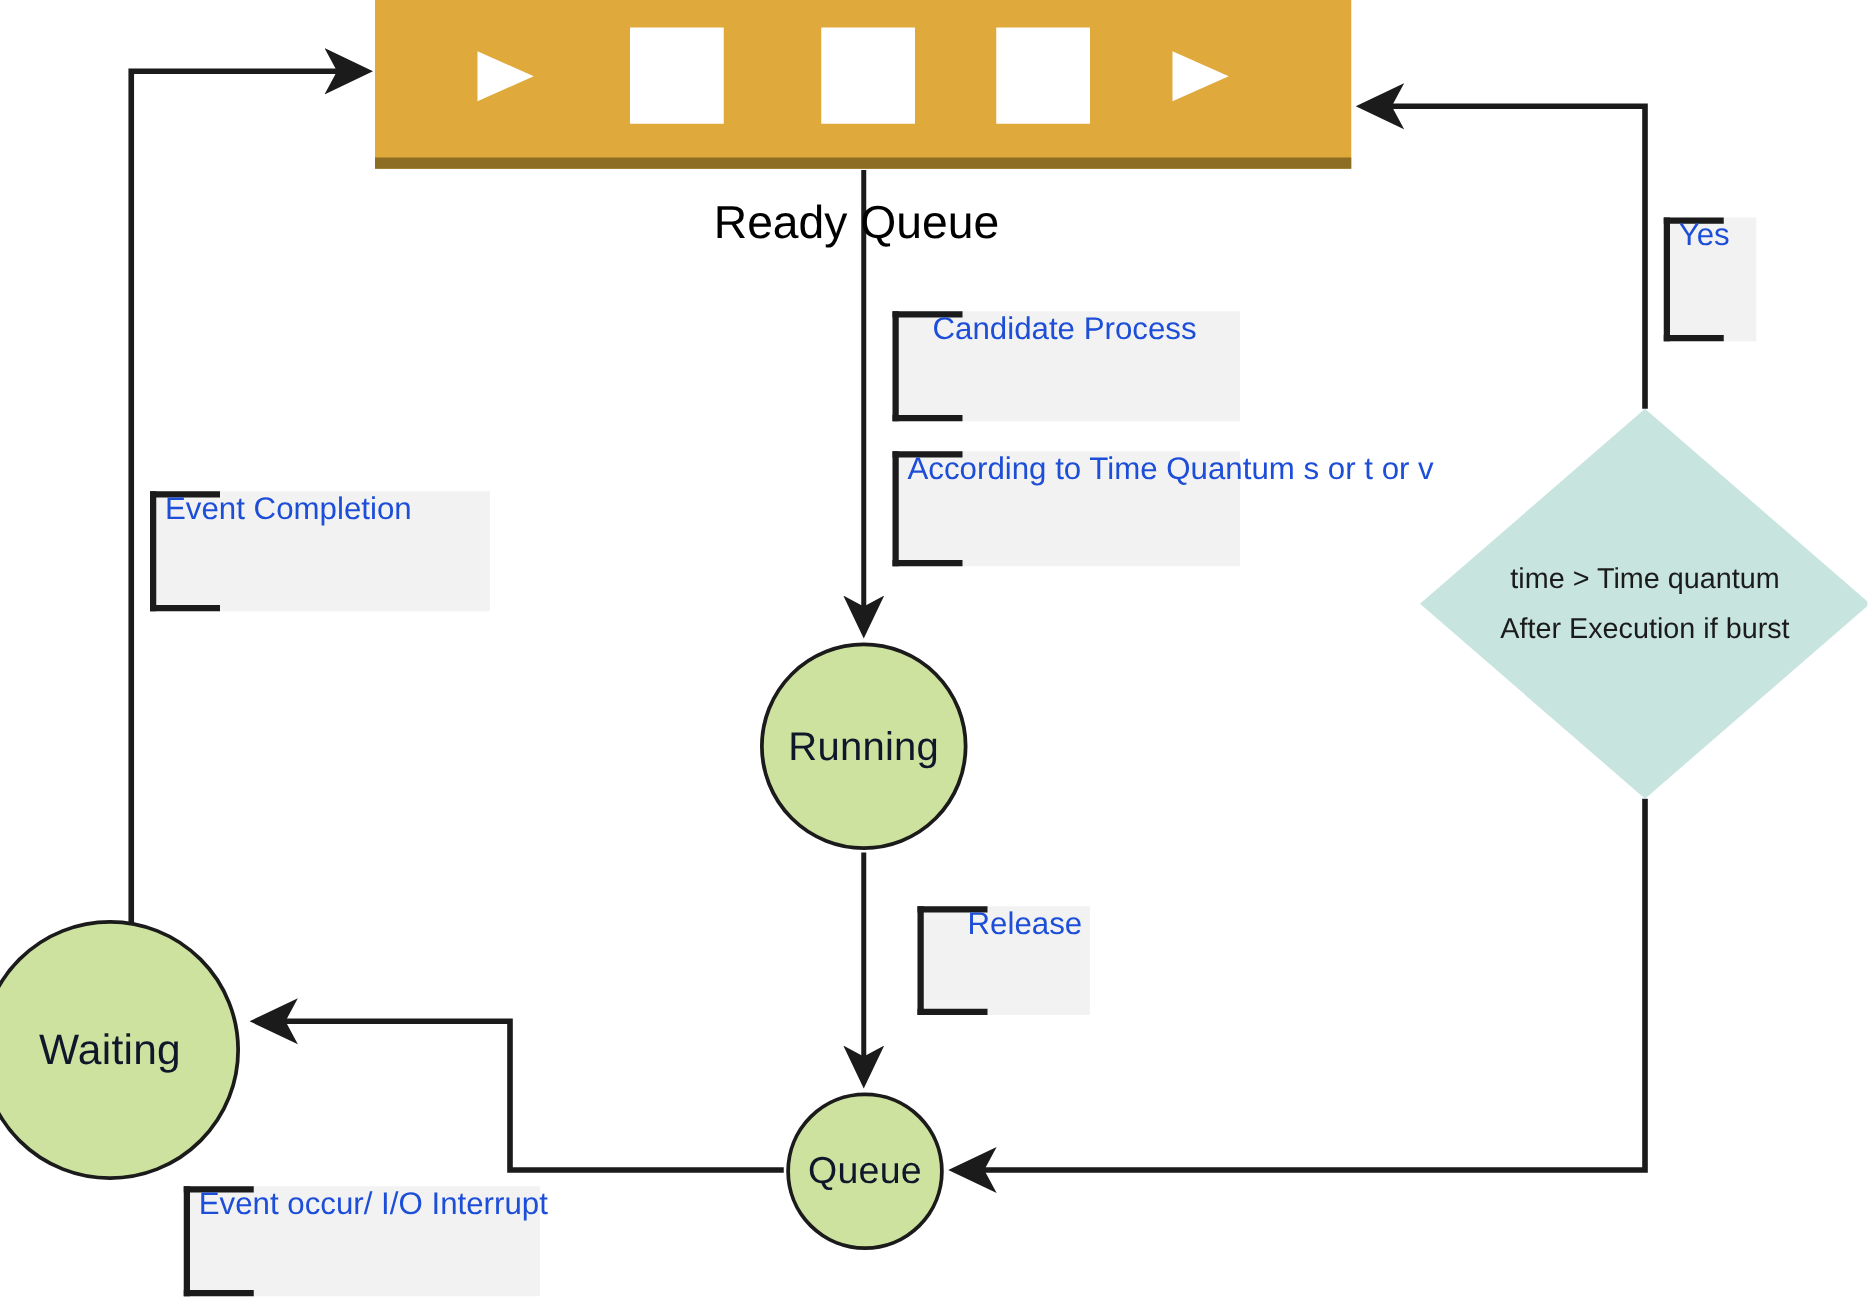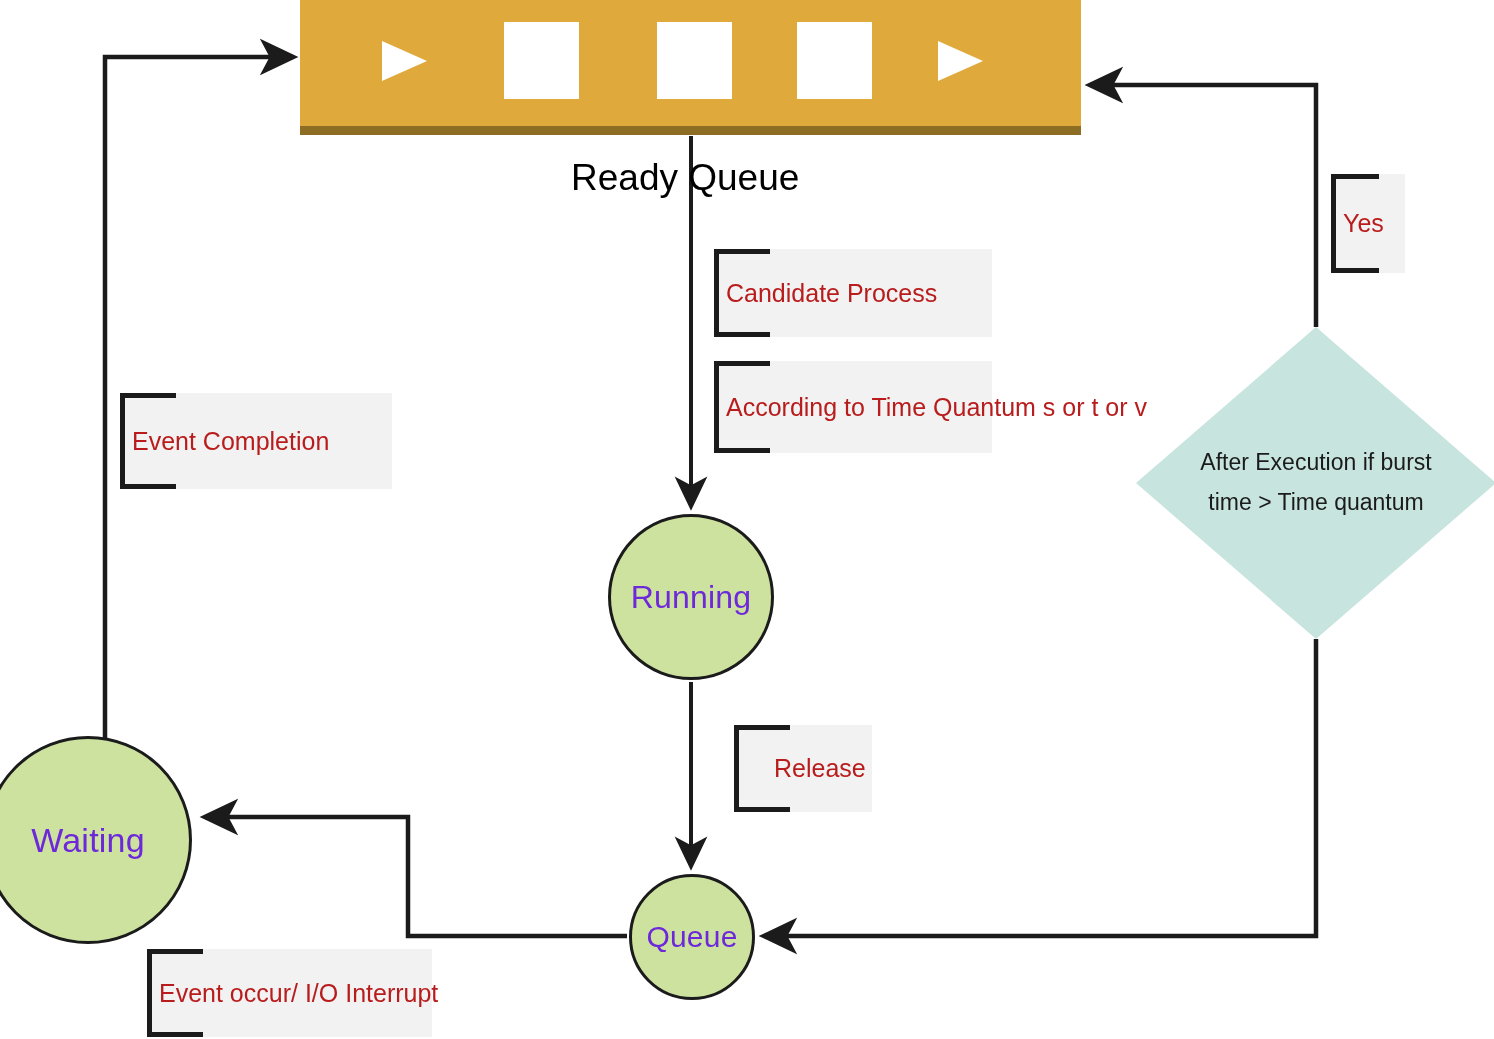--- a/index.html
+++ b/index.html
@@ -60,21 +60,21 @@
   
   .state-circle {
     position: absolute;
     border-radius: 50%;
     background: #cee2a0;
     border: 3px solid #1b1b1b;
     box-sizing: border-box;
     display: flex;
     align-items: center;
     justify-content: center;
-    color: #6d28d9;
+    color: #0f172a;
     font-size: 32px;
     letter-spacing: 0.2px;
     text-align: center;
   }
   .state-running {
     left: 608px;  top: 514px;
     width: 166px; height: 166px;
   }
   .state-waiting {
     left: -16px;  top: 736px;
@@ -110,23 +110,23 @@
     text-align: center;
     color: #1b1b1b;
     font-size: 23px;
     line-height: 1.72;
   }
 
   
   .note {
     position: absolute;
     display: flex;
-    align-items: center;
-    box-sizing: border-box;
-    color: #b91c1c;
+    align-items: flex-start;
+    box-sizing: border-box;
+    color: #1d4ed8;
     font-size: 25px;
     white-space: nowrap;
   }
   .note .plate {
     position: absolute;
     left: 0; top: 0;
     width: 100%; height: 100%;
     background: #f2f2f2;
   }
   .note .bracket {
@@ -139,21 +139,21 @@
     border-bottom: 5px solid #1b1b1b;
     box-sizing: border-box;
     pointer-events: none;
   }
   .note .label {
     position: relative;
     padding-left: 12px;
     z-index: 2;
   }
 
-  .note-candidate { left: 714px;  top: 249px; width: 278px; height: 88px; }
+  .note-candidate { left: 714px;  top: 249px; width: 278px; height: 88px; padding-left: 20px; }
   .note-quantum   { left: 714px;  top: 361px; width: 278px; height: 92px; }
   .note-event-comp{ left: 120px;  top: 393px; width: 272px; height: 96px; }
   .note-release   { left: 734px;  top: 725px; width: 138px; height: 87px; padding-left: 28px; }
   .note-event-io  { left: 147px;  top: 949px; width: 285px; height: 88px; }
   .note-yes       { left: 1331px; top: 174px; width: 74px;  height: 99px; }
   .note-no        { left: 1331px; top: 726px; width: 74px;  height: 88px; }
   .note-yes .bracket,
   .note-no  .bracket { width: 48px; }
 
   
@@ -234,22 +234,22 @@
   <div class="note note-yes">
     <div class="plate"></div>
     <div class="bracket"></div>
     <div class="label">Yes</div>
   </div>
 
 
   <div class="decision">
     <div class="shape"></div>
     <div class="txt">
+      <div>time &gt; Time quantum</div>
       <div>After Execution if burst</div>
-      <div>time &gt; Time quantum</div>
     </div>
   </div>
 
   <div class="state-circle state-running">
     <span>Running</span>
   </div>
 
   <div class="state-circle state-waiting">
     <span>Waiting</span>
   </div>

